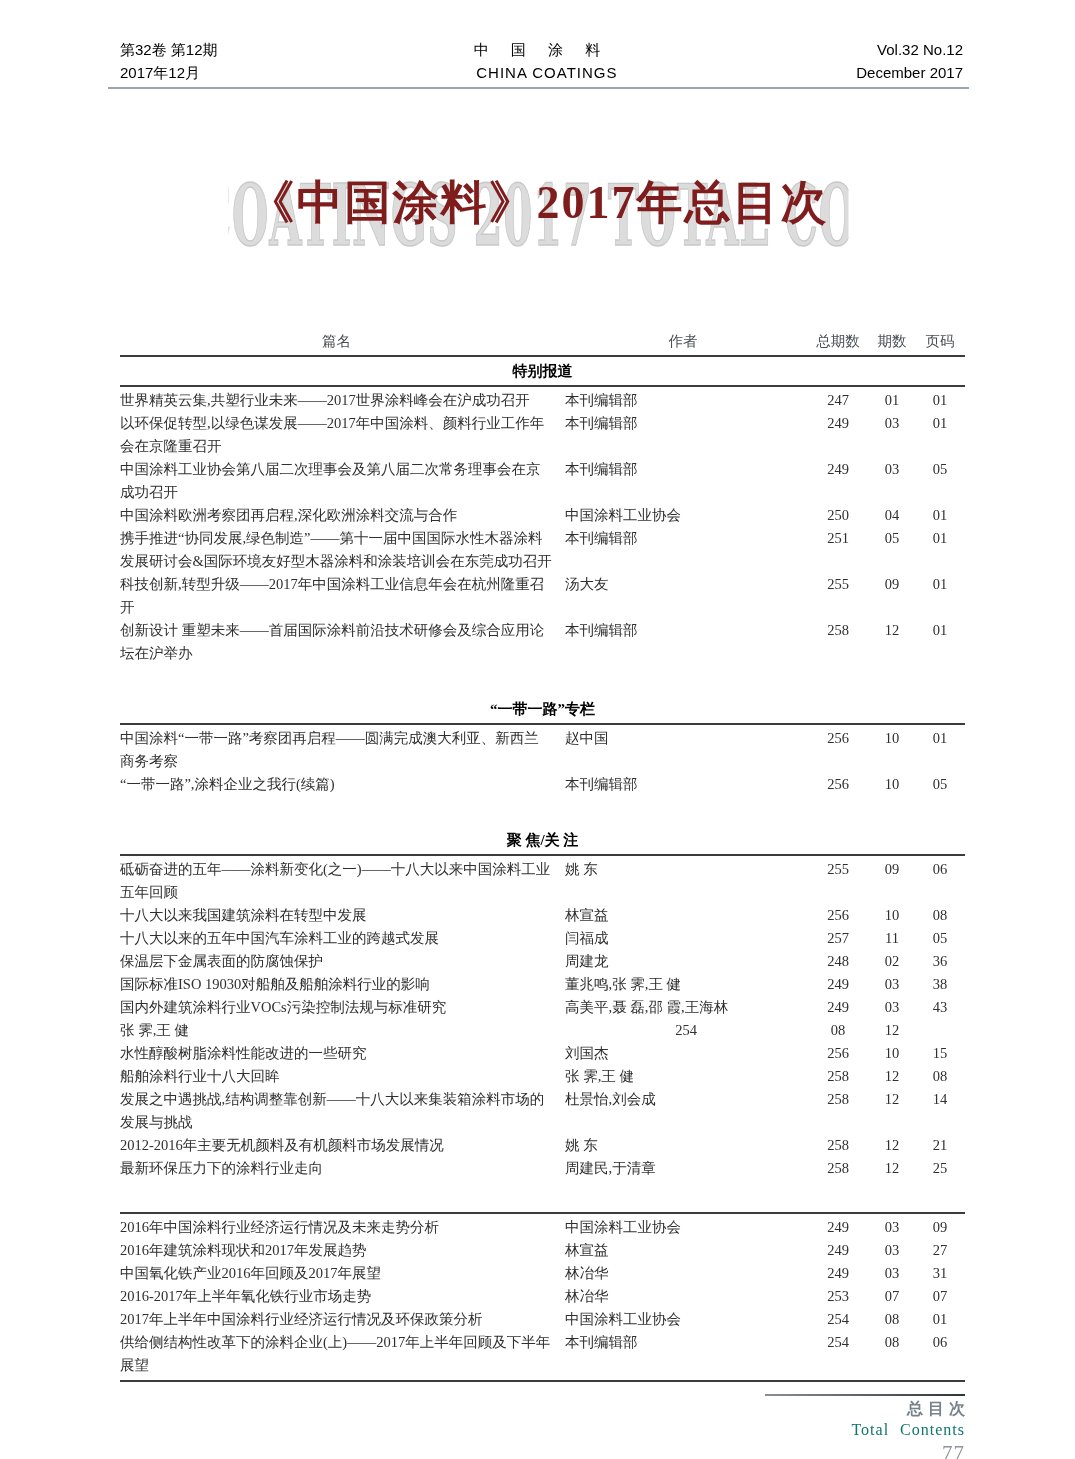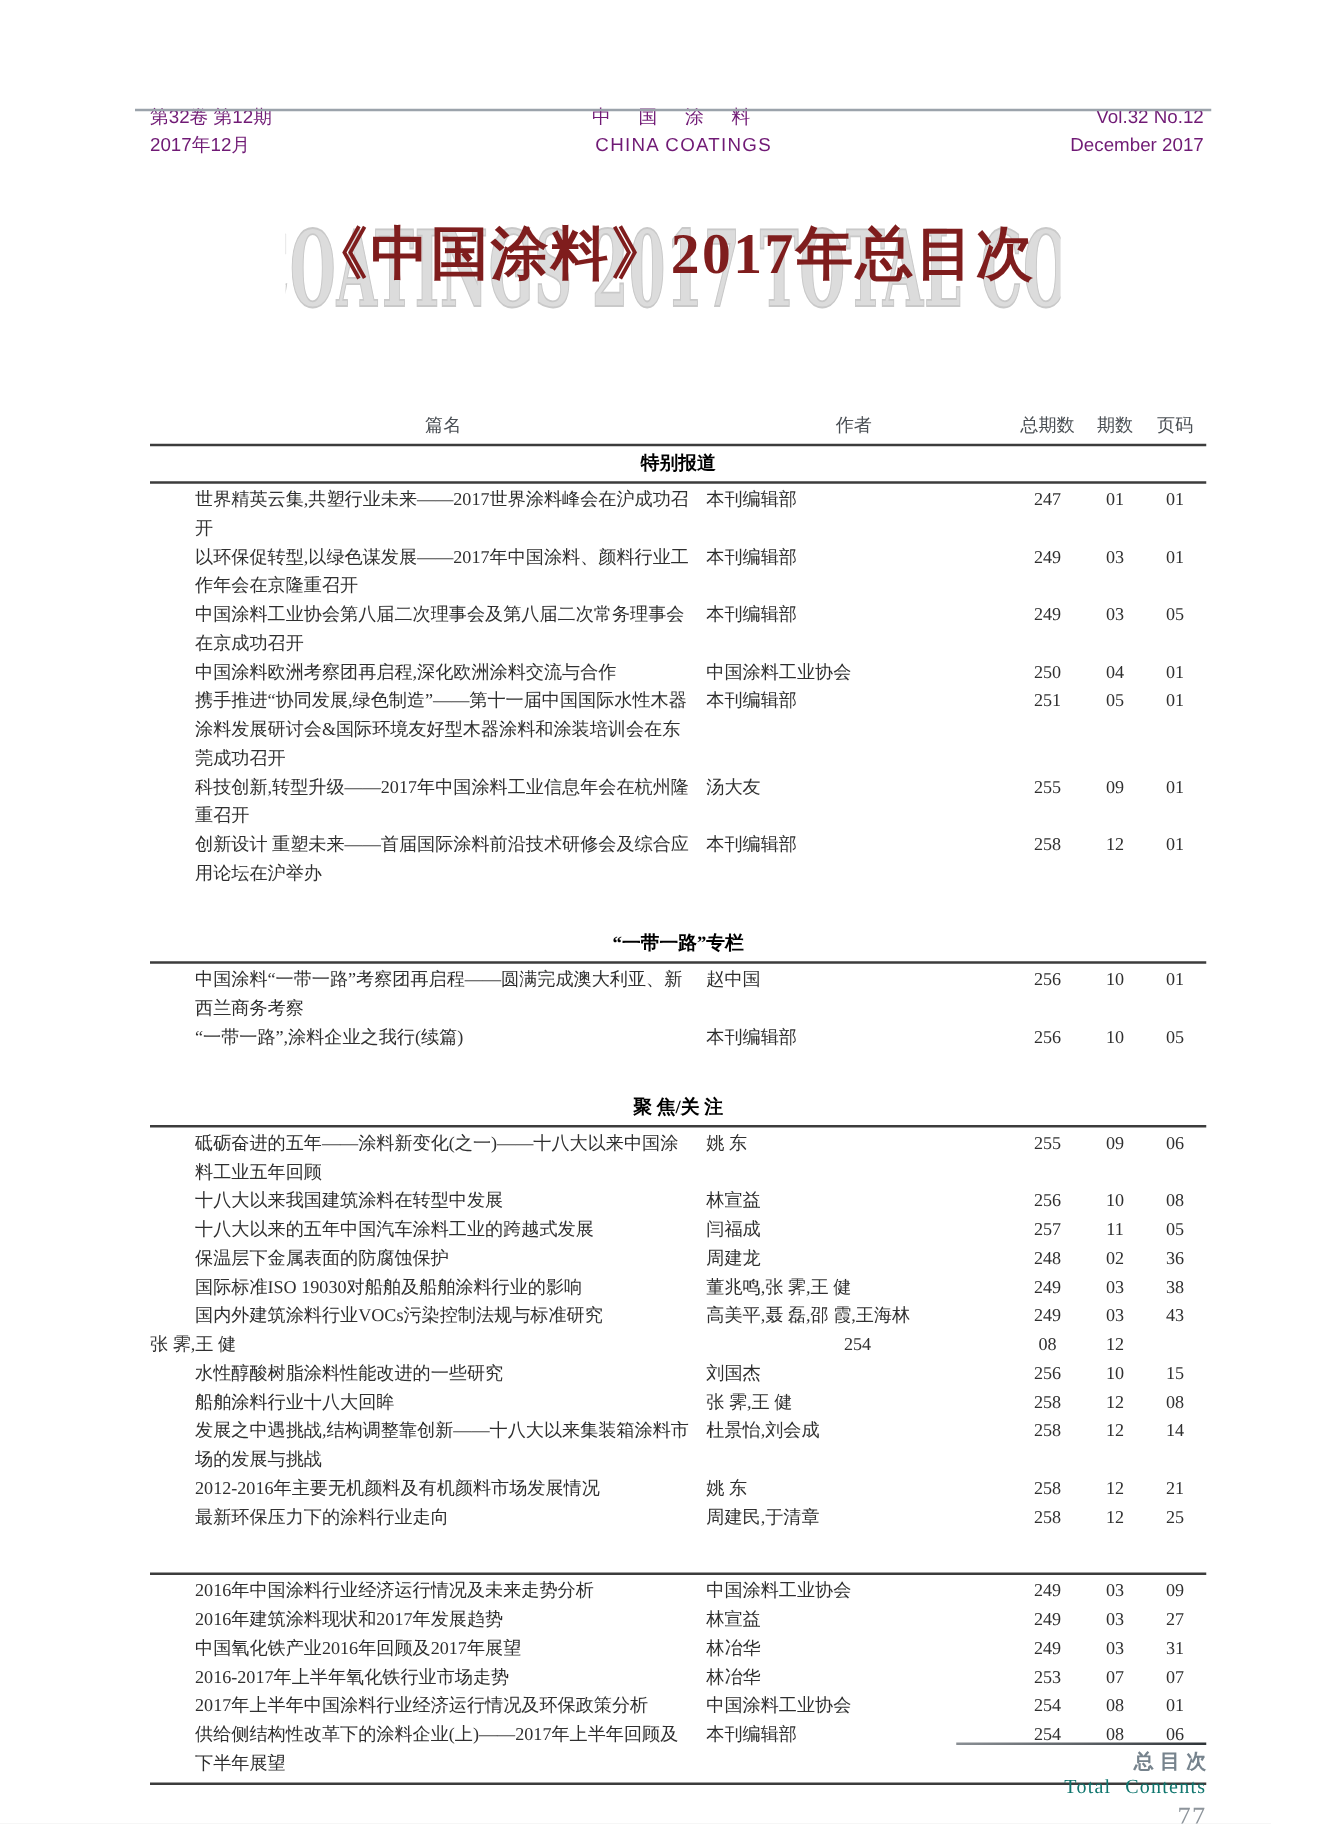--- a/index.html
+++ b/index.html
@@ -8,29 +8,29 @@
     width:1075px;height:1459px;
     background:#ffffff;
     margin:0 auto;
     font-family:"Liberation Serif","DejaVu Serif",serif;
     color:#2f2f2f;
     overflow:hidden;
   }
   
   .running-head{
     position:absolute;top:38px;left:120px;right:112px;
-    display:flex;justify-content:space-between;align-items:flex-end;
+    display:flex;justify-content:space-between;align-items:center;
     font-family:"Liberation Sans","DejaVu Sans",sans-serif;
-    color:#701a75;font-size:15px;line-height:23px;
+    color:#000000;font-size:15px;line-height:23px;
   }
   .rh-left{text-align:left;}
   .rh-center{text-align:center;}
   .rh-center .cn{letter-spacing:9px;margin-right:-9px;}
   .rh-center .en{letter-spacing:1px;margin-left:20px;}
-  .rh-right{text-align:right;margin-top:44px;}
+  .rh-right{text-align:right;}
   .head-rule{
     position:absolute;top:87px;left:108px;right:106px;height:2px;
     background:#9ba3ab;
   }
   
   .title-block{
     position:absolute;top:158px;left:108px;right:106px;height:116px;
   }
   .watermark{
     position:absolute;left:0;right:0;top:2px;height:112px;
@@ -51,21 +51,21 @@
   
   .contents{
     position:absolute;top:330px;left:120px;width:845px;
     font-size:14.5px;line-height:23px;color:#2f2f2f;
   }
   .grid-row{
     display:grid;
     grid-template-columns:445px 1fr 62px 46px 50px;
     align-items:start;
   }
-  .c-title{padding-right:12px;margin-left:36px;}
+  .c-title{padding-right:12px;}
   .c-author{padding-right:6px;}
   .c-num{text-align:center;}
   .thead{color:#4a4f54;}
   .thead .c-title,.thead .c-author{text-align:center;}
   .rule{height:2px;background:#3c3c3c;margin:2px 0 2px 0;}
   .section-title{
     font-weight:bold;color:#000000;font-size:15px;line-height:24px;
     margin-top:2px;
     text-align:center;
   }

